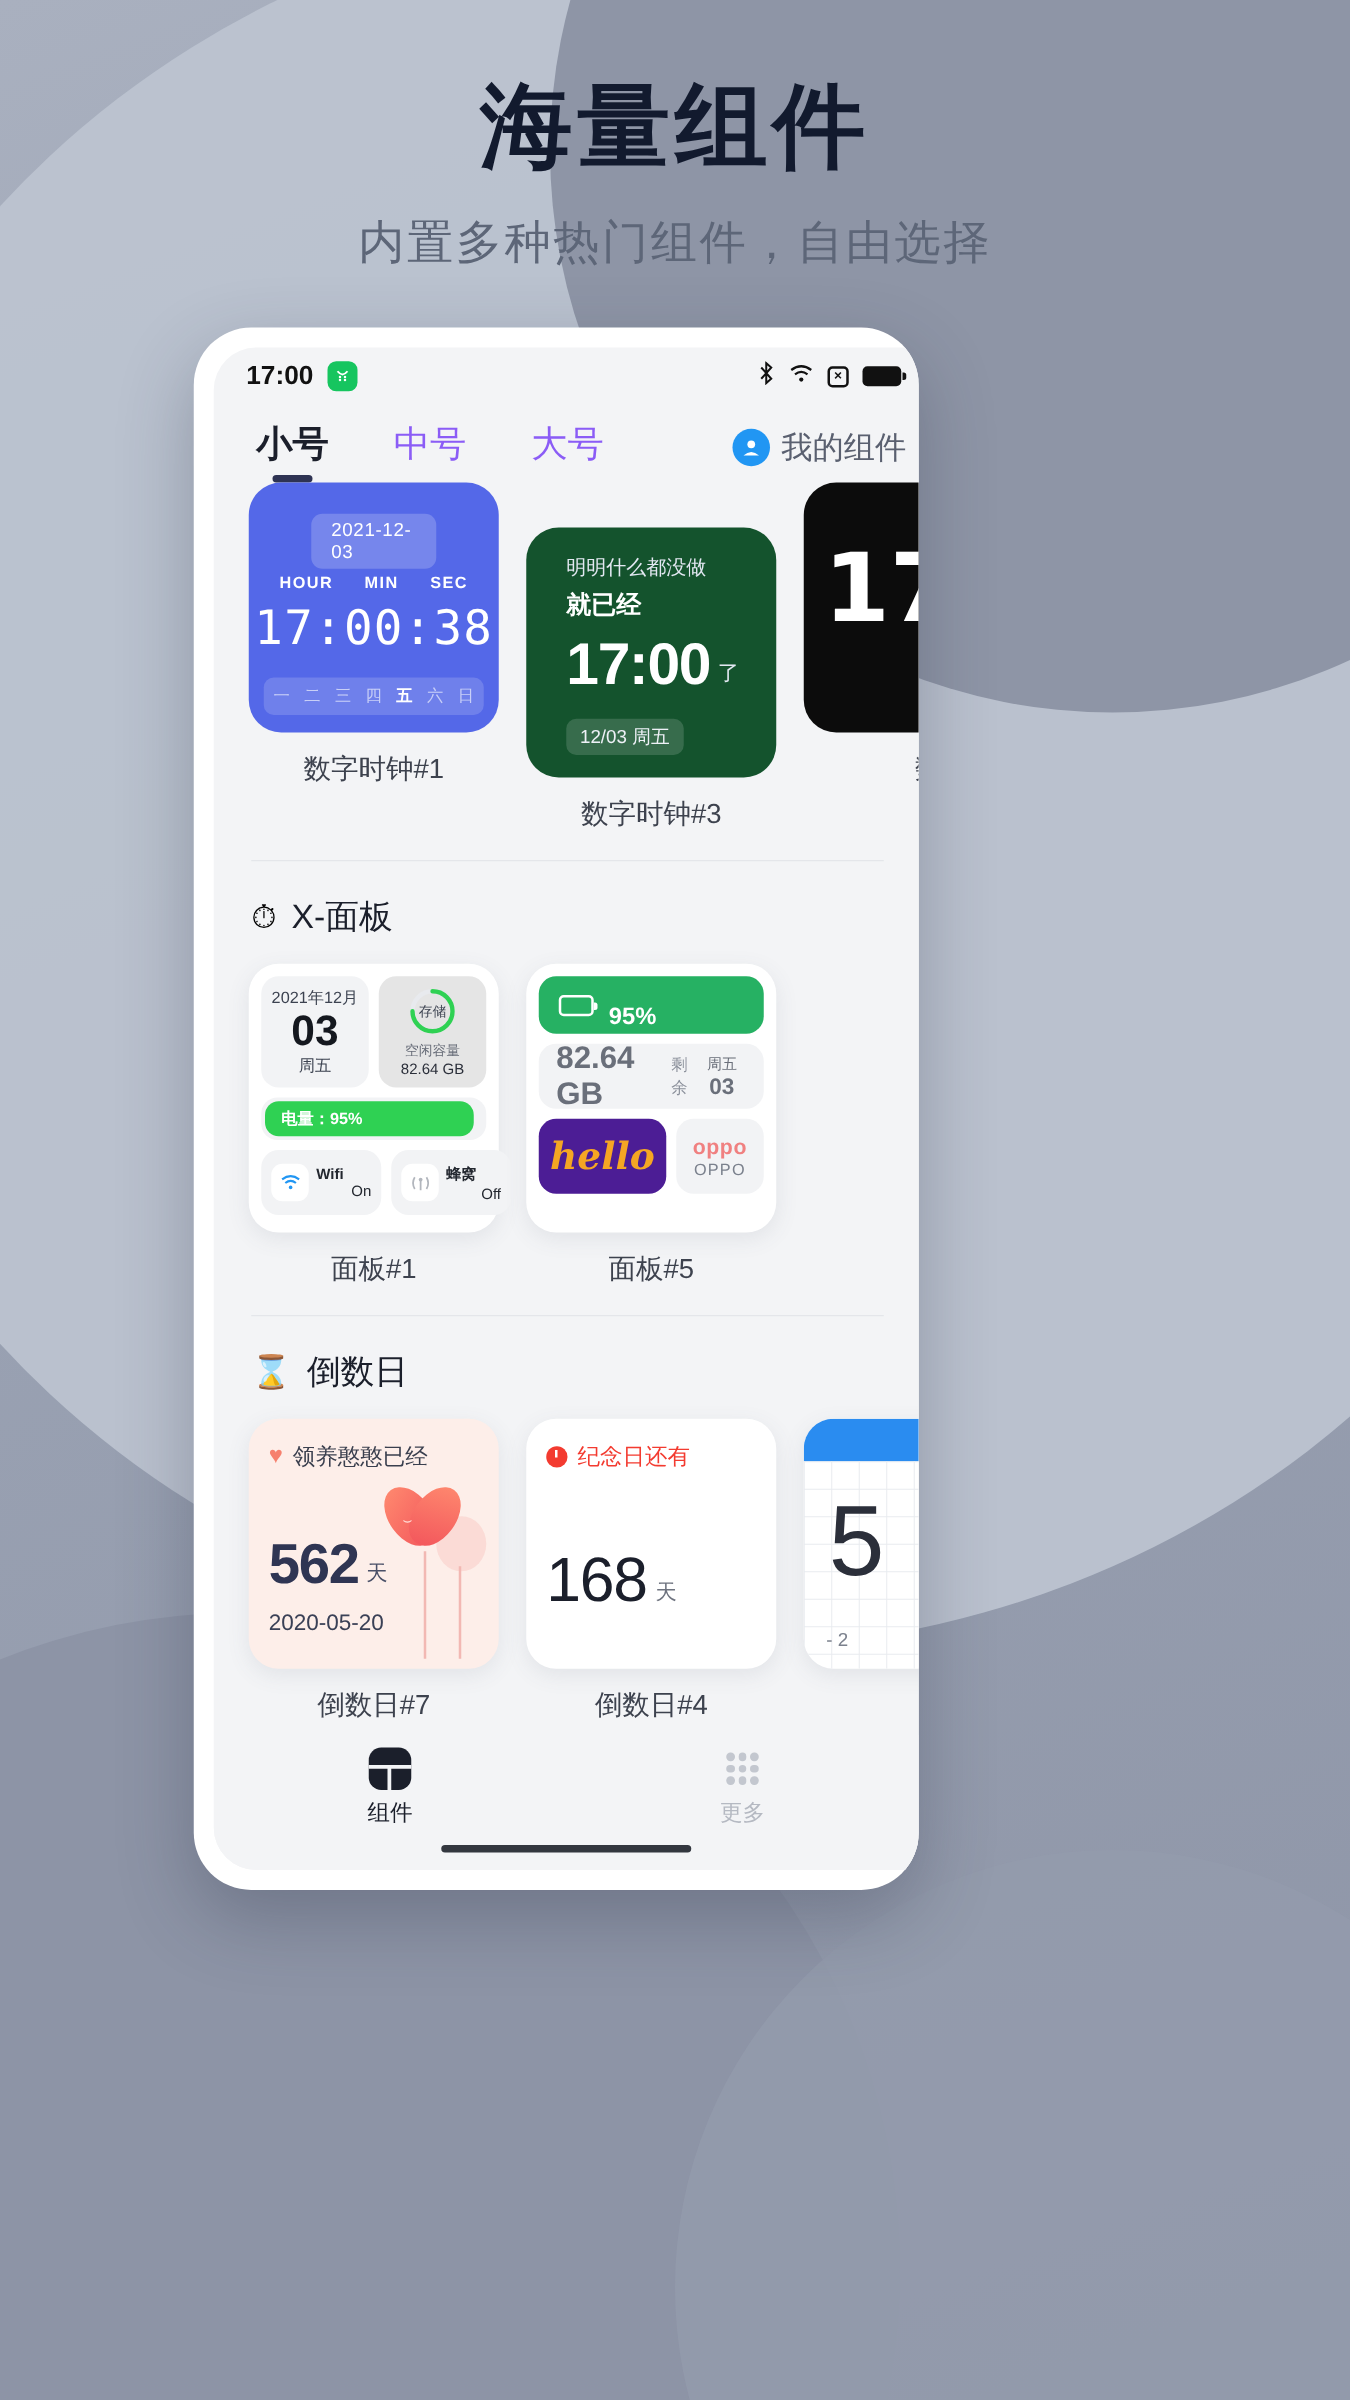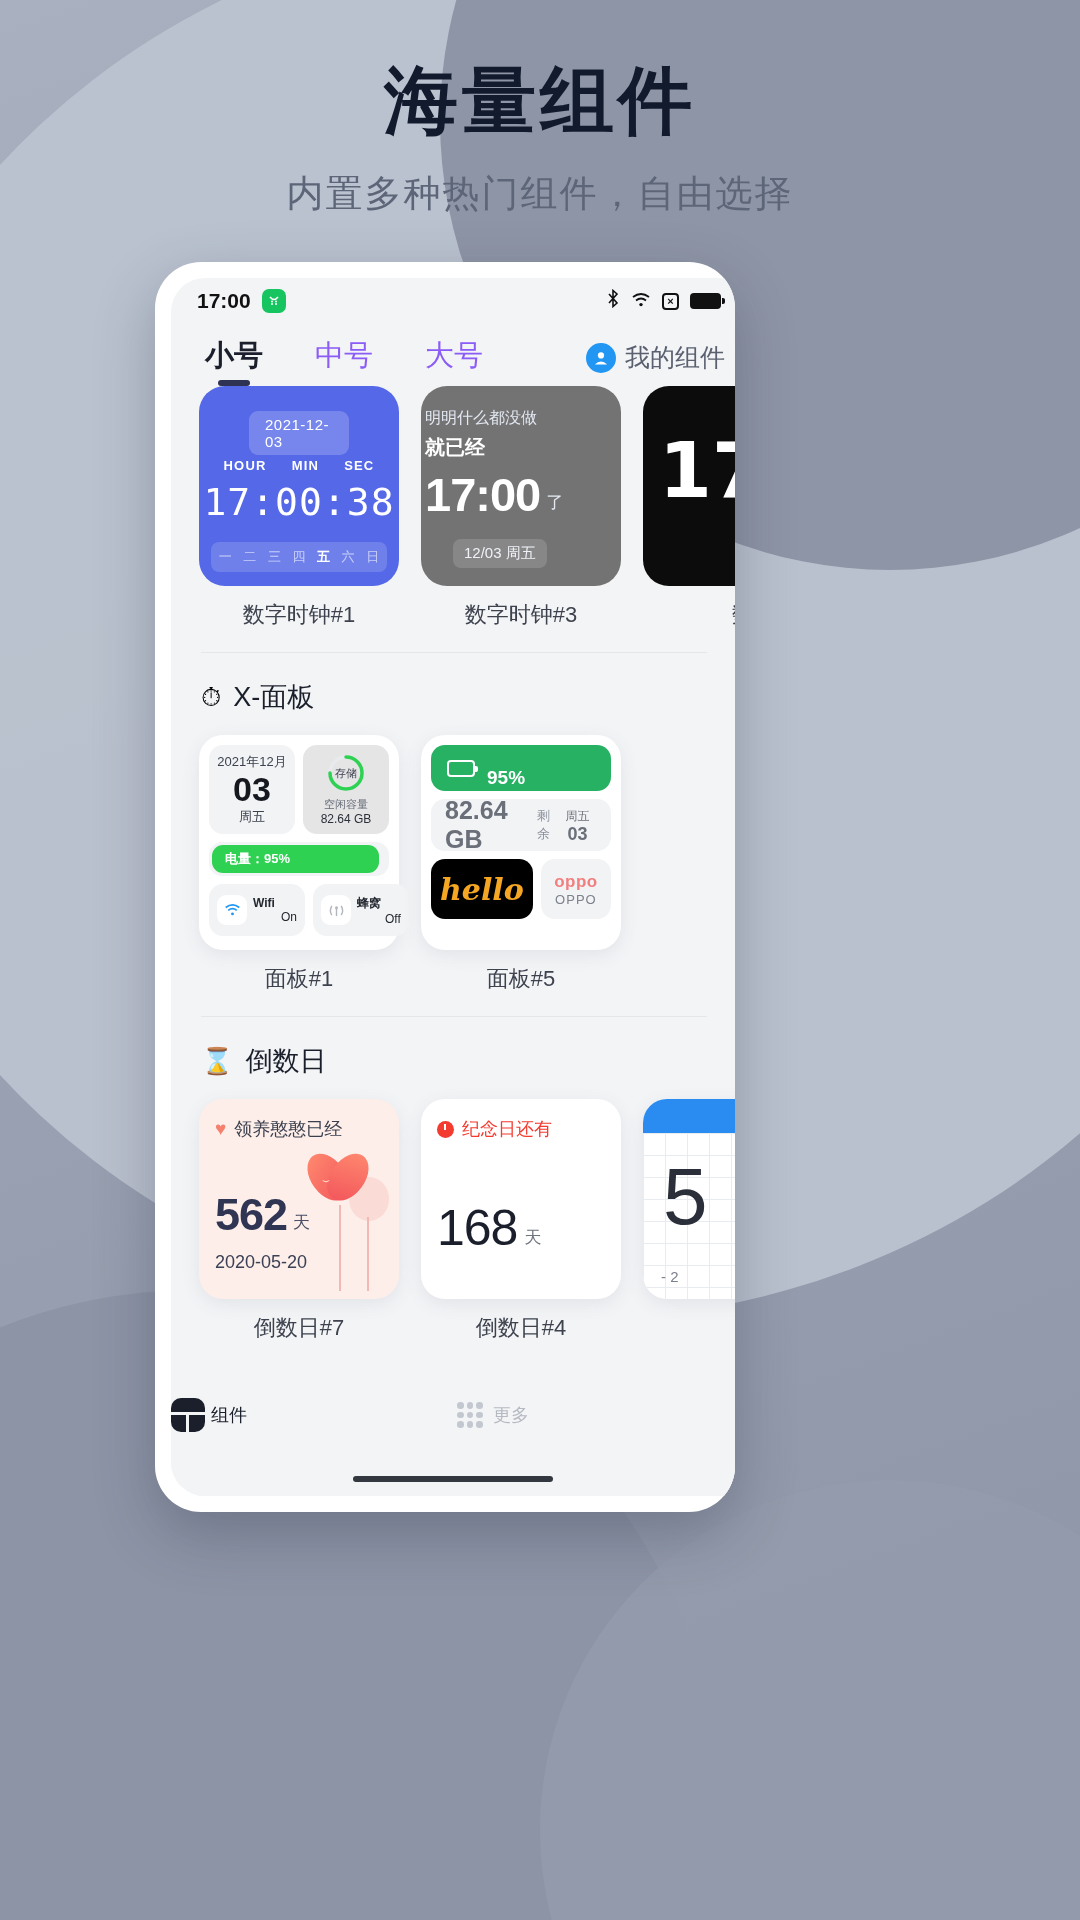--- a/index.html
+++ b/index.html
@@ -144,21 +144,21 @@
   }
   .c1-days {
     position:absolute; left: 12px; right: 12px; bottom: 14px;
     background: rgba(255,255,255,.16); border-radius: 8px;
     display:flex; justify-content: space-around; padding: 6px 2px;
   }
   .c1-days span { font-size: 13px; color: rgba(255,255,255,.62); }
   .c1-days span.on { color: #fff; font-weight: 700; }
 
   
-  .clock3 { background: #737373; padding: 22px 4px; }
+  .clock3 { background: #14532d; padding: 22px 32px; margin-top: 36px; }
   .c3-l1 { font-size: 16px; color: #e3e8f2; }
   .c3-l2 { font-size: 20px; color: #fff; margin-top: 5px; font-weight: 700;}
   .c3-big { display:flex; align-items: flex-end; gap: 6px; margin-top: 6px;}
   .c3-big b { font-size: 47px; color: #fff; font-weight: 700; letter-spacing: -1px;}
   .c3-big i { font-style: normal; font-size: 17px; color: #e3e8f2; padding-bottom: 8px;}
   .c3-foot {
     position:absolute; left: 32px; bottom: 18px;
     background: rgba(255,255,255,.15); color: #eef1f7; font-size: 15px;
     padding: 5px 11px; border-radius: 8px;
   }
@@ -202,21 +202,21 @@
   .p5-batt .bicon { width: 28px; height: 17px; border: 2.5px solid #fff; border-radius: 4px; position: relative;}
   .p5-batt .bicon:after{content:"";position:absolute;right:-5px;top:4px;width:3px;height:6px;background:#fff;border-radius:0 2px 2px 0;}
   .p5-batt b { font-size: 19px; color:#fff;margin-top:20px; }
   .p5-mid { height: 52px; background:#f2f3f5; border-radius: 14px; margin-top: 8px; display:flex; align-items:center; padding: 0 14px;}
   .p5-mid .gb { font-size: 25px; font-weight: 700; color:#6a6f7a;}
   .p5-mid .sy { font-size: 13px; color:#8b909b; margin-left: 6px;}
   .p5-mid .rt { margin-left:auto; text-align:center;}
   .p5-mid .rt .w { font-size: 12px; color:#6a6f7a; }
   .p5-mid .rt .d { font-size: 18px; font-weight: 700; color:#6a6f7a; line-height:1.1;}
   .p5-bot { display:flex; gap: 8px; margin-top: 8px; }
-  .p5-hello { flex: 1.45; background:#000000; border-radius: 14px; height: 60px; display:flex; align-items:center; justify-content:center;}
+  .p5-hello { flex: 1.45; background:#4c1d95; border-radius: 14px; height: 60px; display:flex; align-items:center; justify-content:center;}
   .p5-hello span { font-family: "DejaVu Serif", serif; font-style: italic; font-size: 30px; color:#f5a623; font-weight: 700;}
   .p5-oppo { flex: 1; background:#f2f3f5; border-radius: 14px; height: 60px; display:flex; flex-direction:column; align-items:center; justify-content:center;}
   .p5-oppo .o1 { font-size: 17px; color:#f08080; letter-spacing: .5px; font-weight:700;}
   .p5-oppo .o2 { font-size: 13px; color:#7b818d; letter-spacing: 1px;}
 
   
   .cd { width: 200px; height: 200px; border-radius: 24px; position:relative; overflow:hidden; padding: 18px 16px; box-shadow: 0 5px 18px rgba(80,90,110,.10);}
   .cd7 { background: #fdeee9; }
   .cd7 .hd { display:flex; align-items:center; gap: 8px; }
   .cd7 .hd .hrt { color:#f6806e; font-size: 19px; }
@@ -252,21 +252,21 @@
     background-image: linear-gradient(#e8ebef 1px, transparent 1px), linear-gradient(90deg,#e8ebef 1px, transparent 1px);
     background-size: 22px 22px; }
   .cal-num { position:absolute; left: 20px; top: 52px; font-size: 80px; color:#2b2f3a; font-weight: 300;}
   .cal-sub { position:absolute; left: 18px; bottom: 14px; font-size: 15px; color:#7b818d;}
 
   
   .bottomnav {
     position:absolute; left:0; right:0; bottom:0; height: 108px;
     background: #f3f4f6; display:flex; align-items: flex-start; padding-top: 10px;
   }
-  .nav-item { flex:1; display:flex; flex-direction:row; align-items:center; gap: 6px;}
+  .nav-item { flex:1; display:flex; flex-direction:column; align-items:center; gap: 6px;}
   .nav-item .lbl { font-size: 18px; }
   .nav-item.on .lbl { color:#1b1f2b; }
   .nav-item.off .lbl { color:#b5b9c2; }
   .nav-widget {
     width: 34px; height: 34px; border-radius: 10px; background:#1b1f2b; position:relative;
   }
   .nav-widget:before{content:"";position:absolute;left:0;right:0;top:14px;height:3px;background:#f3f4f6;}
   .nav-widget:after{content:"";position:absolute;top:14px;bottom:0;left:15px;width:3px;background:#f3f4f6;}
   .nav-dots { width: 34px; height: 34px; display:grid; grid-template-columns: repeat(3,1fr); grid-template-rows: repeat(3,1fr); gap:3px; padding: 4px;}
   .nav-dots i { background:#c3c7cf; border-radius:50%; }

